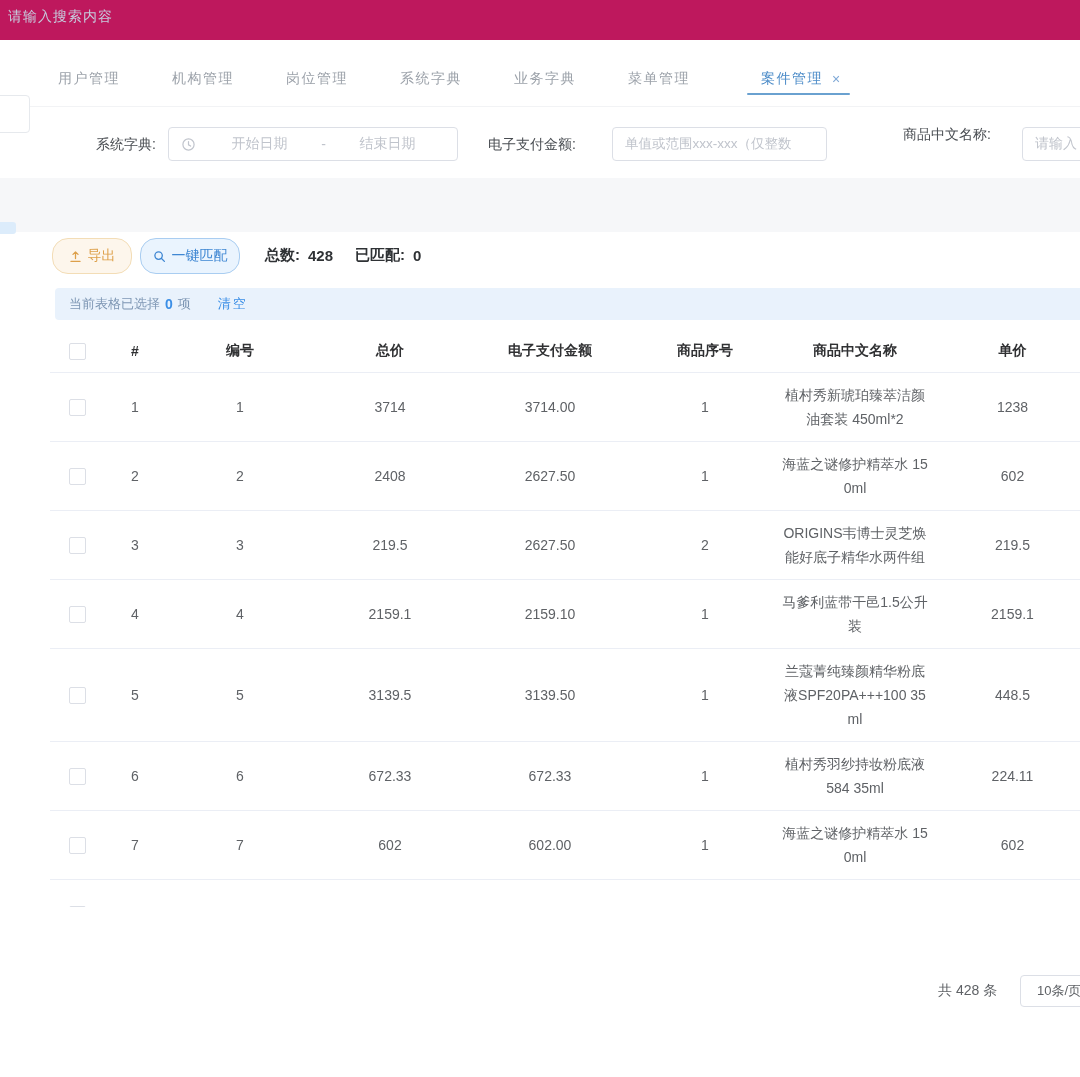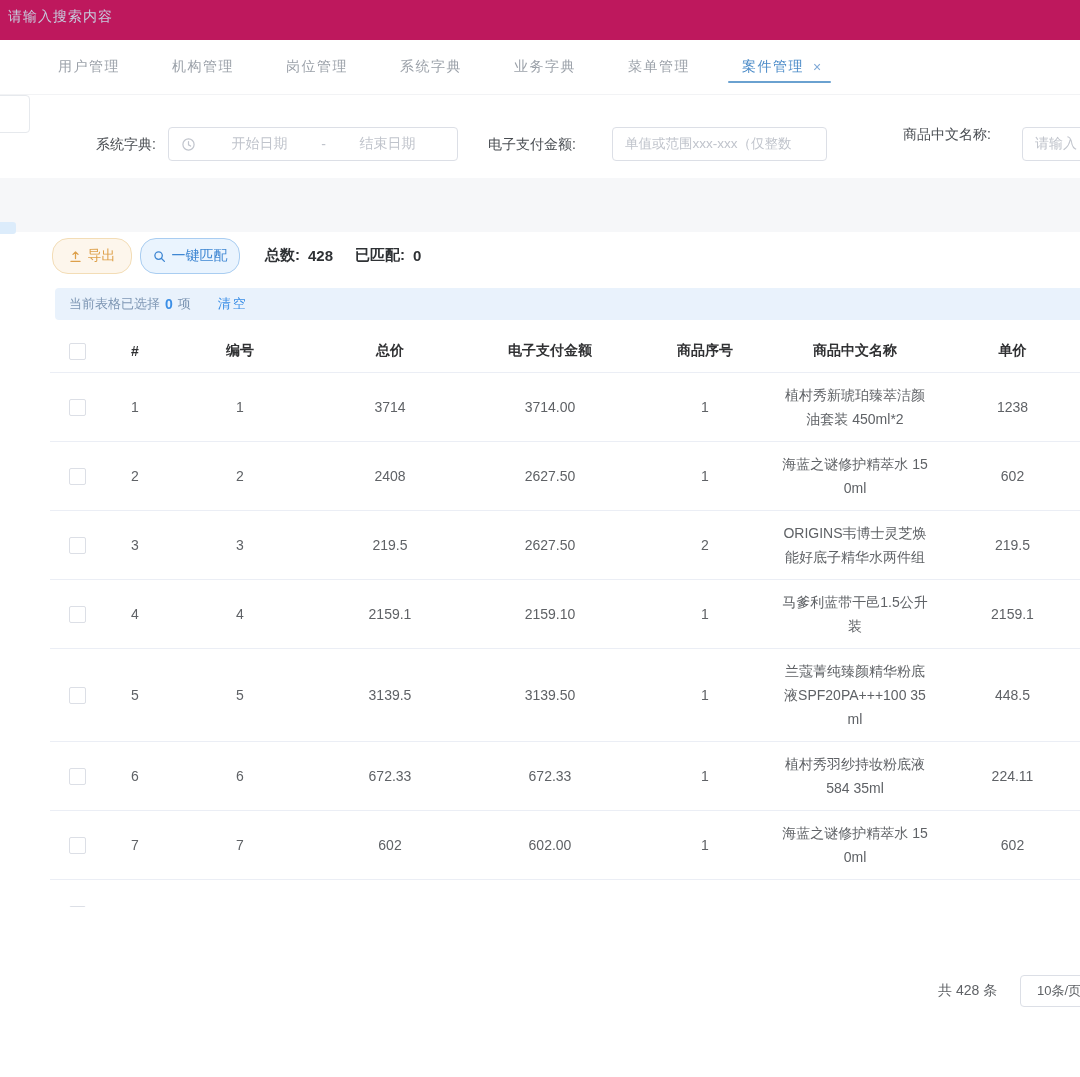--- a/index.html
+++ b/index.html
@@ -9,25 +9,25 @@
     font-family:"Liberation Sans","DejaVu Sans",sans-serif;
     color:#303133;
   }
   .abs{position:absolute;box-sizing:border-box;}
 
   
   .topbar{left:0;top:0;width:1080px;height:40px;background:#be185d;display:flex;align-items:center;}
   .topbar-search{color:#c6ccdd;font-size:14px;letter-spacing:1px;padding-left:8px;padding-bottom:6px;}
 
   
-  .tabbar{left:0;top:40px;width:1080px;height:55px;background:#fff;border-bottom:1px solid #f2f3f5;
+  .tabbar{left:0;top:52px;width:1080px;height:55px;background:#fff;border-bottom:1px solid #f2f3f5;
           display:flex;align-items:stretch;padding-left:58px;gap:52px;}
   .tab{position:relative;display:flex;align-items:center;gap:9px;font-size:14px;letter-spacing:1.5px;
        color:#9ba1a9;cursor:pointer;white-space:nowrap;}
-  .tab.active{color:#4b8bc8;}
+  .tab.active{color:#4b8bc8;margin-left:19px;}
   .tab.active::after{content:"";position:absolute;left:-14px;right:-8px;bottom:11px;height:2px;background:#6aa1d0;border-radius:1px;}
   .tab-close{font-size:14px;color:#7ea8d6;line-height:1;}
 
   
   .band{left:0;top:178px;width:1080px;height:54px;background:#f6f7f9;}
   .clipped-card{left:-6px;top:95px;width:36px;height:38px;background:#fff;border:1px solid #e6e9ed;border-radius:4px;}
   .clipped-chip{left:0;top:222px;width:16px;height:12px;background:#dcecfb;border-radius:0 3px 3px 0;}
 
   
   .flabel{font-size:14px;color:#494d52;white-space:nowrap;}

